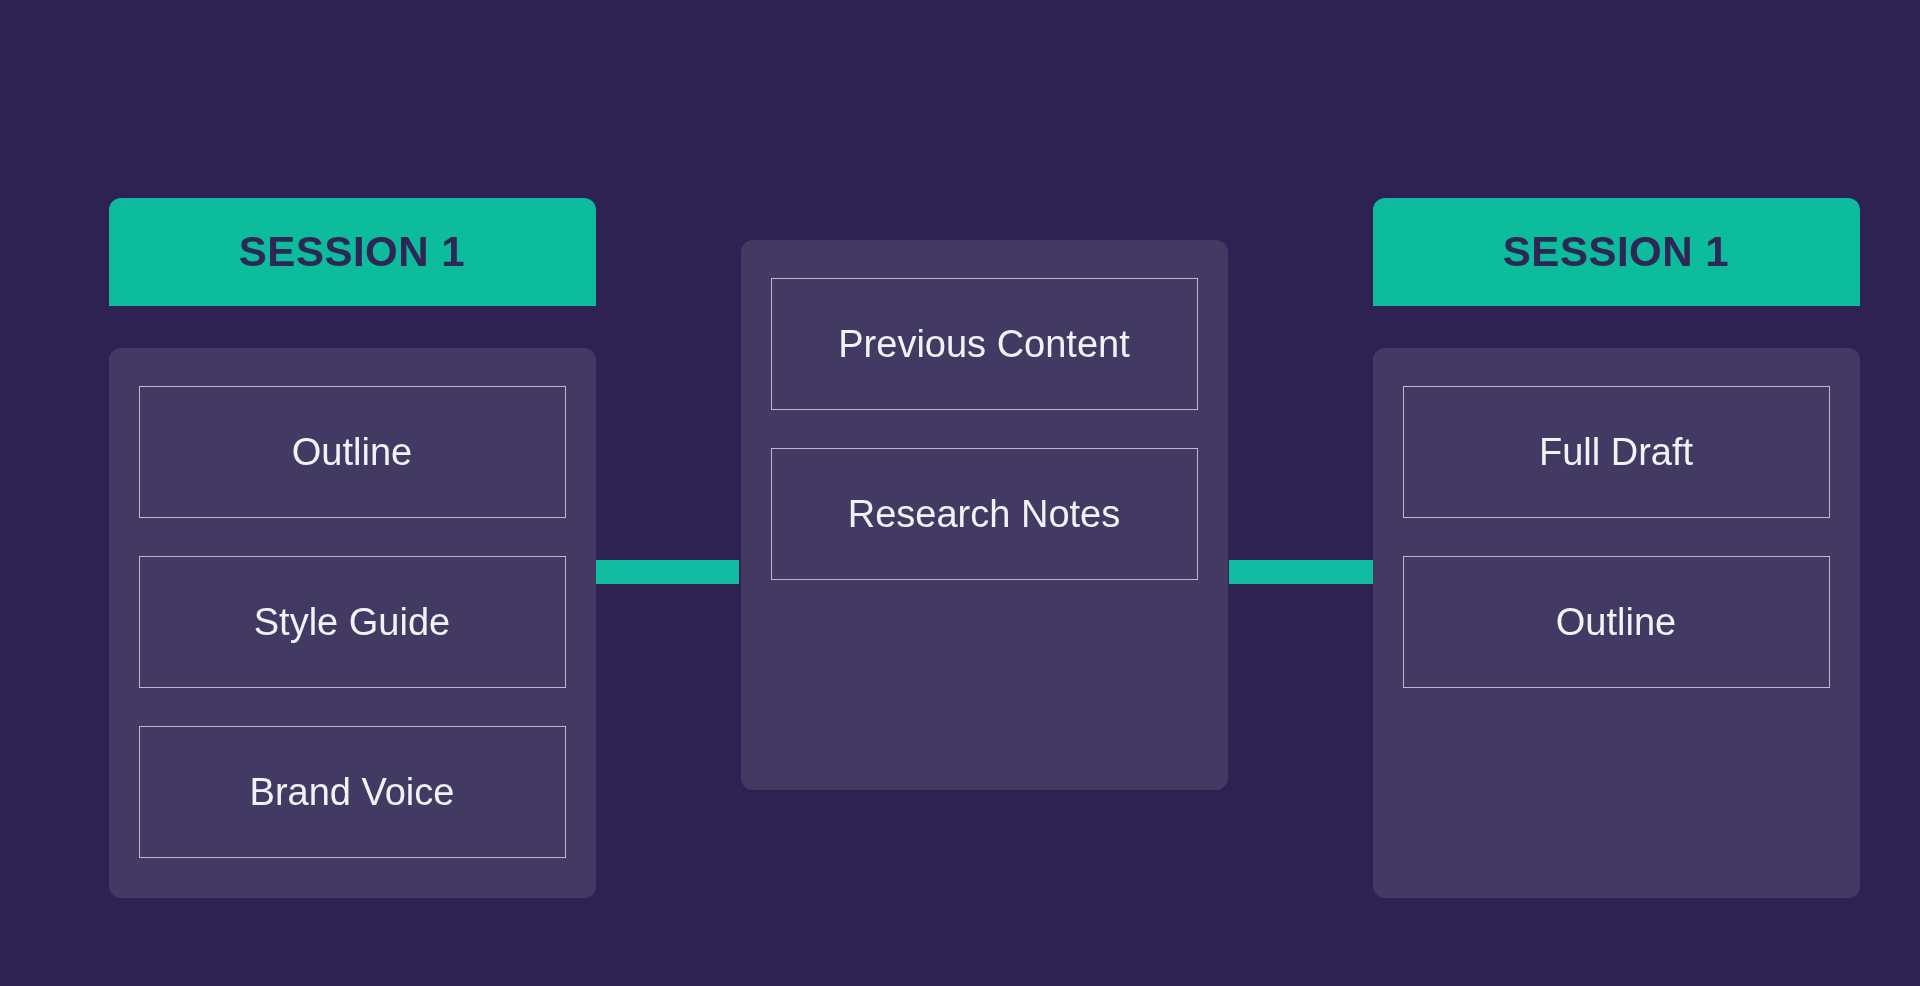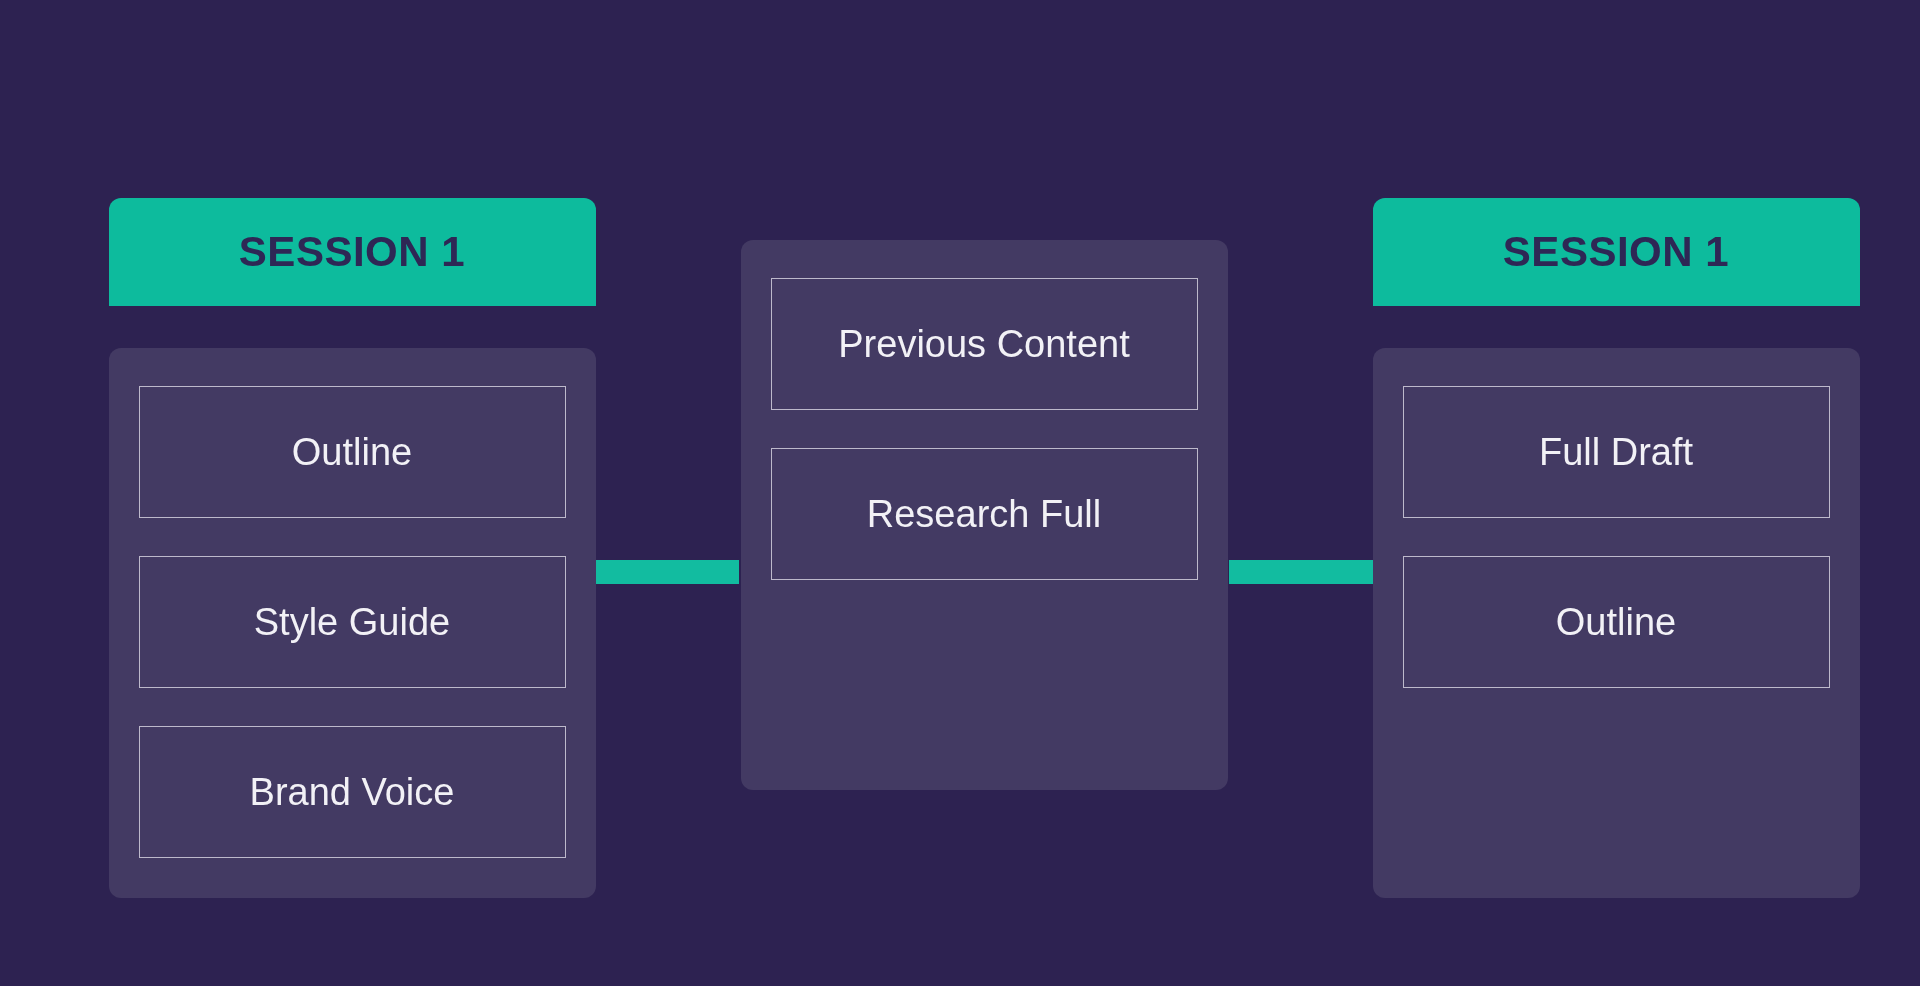--- a/index.html
+++ b/index.html
@@ -105,21 +105,21 @@
         </div>
       </div>
     </div>
 
     <div class="card">
       <div class="card-body">
         <div class="item">
           <span>Previous Content</span>
         </div>
         <div class="item">
-          <span>Research Full</span>
+          <span>Research Notes</span>
         </div>
       </div>
     </div>
 
     <div class="card">
       <div class="card-header">
         <span>SESSION 1</span>
       </div>
       <div class="card-body">
         <div class="item">

